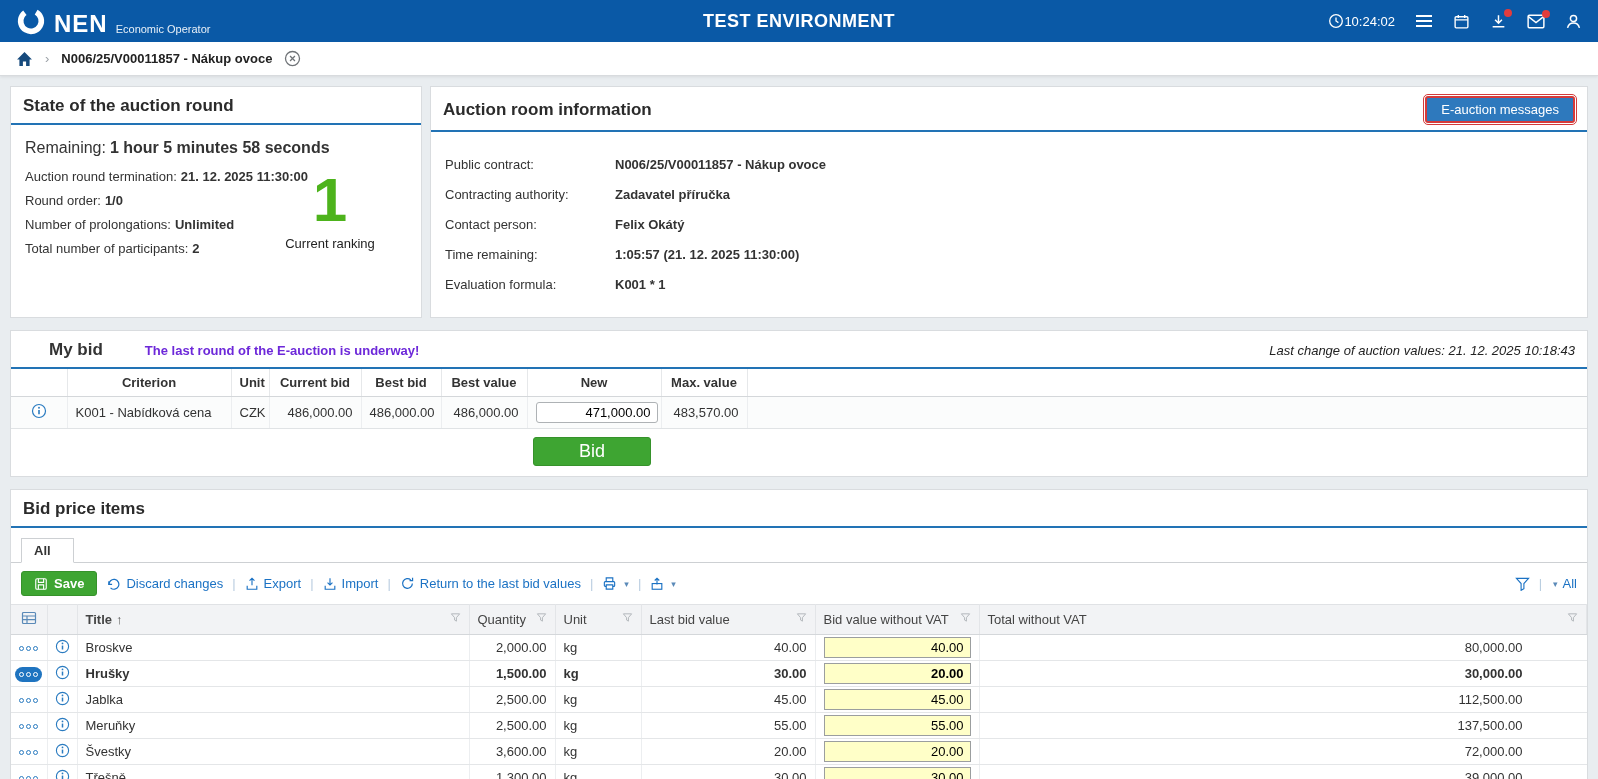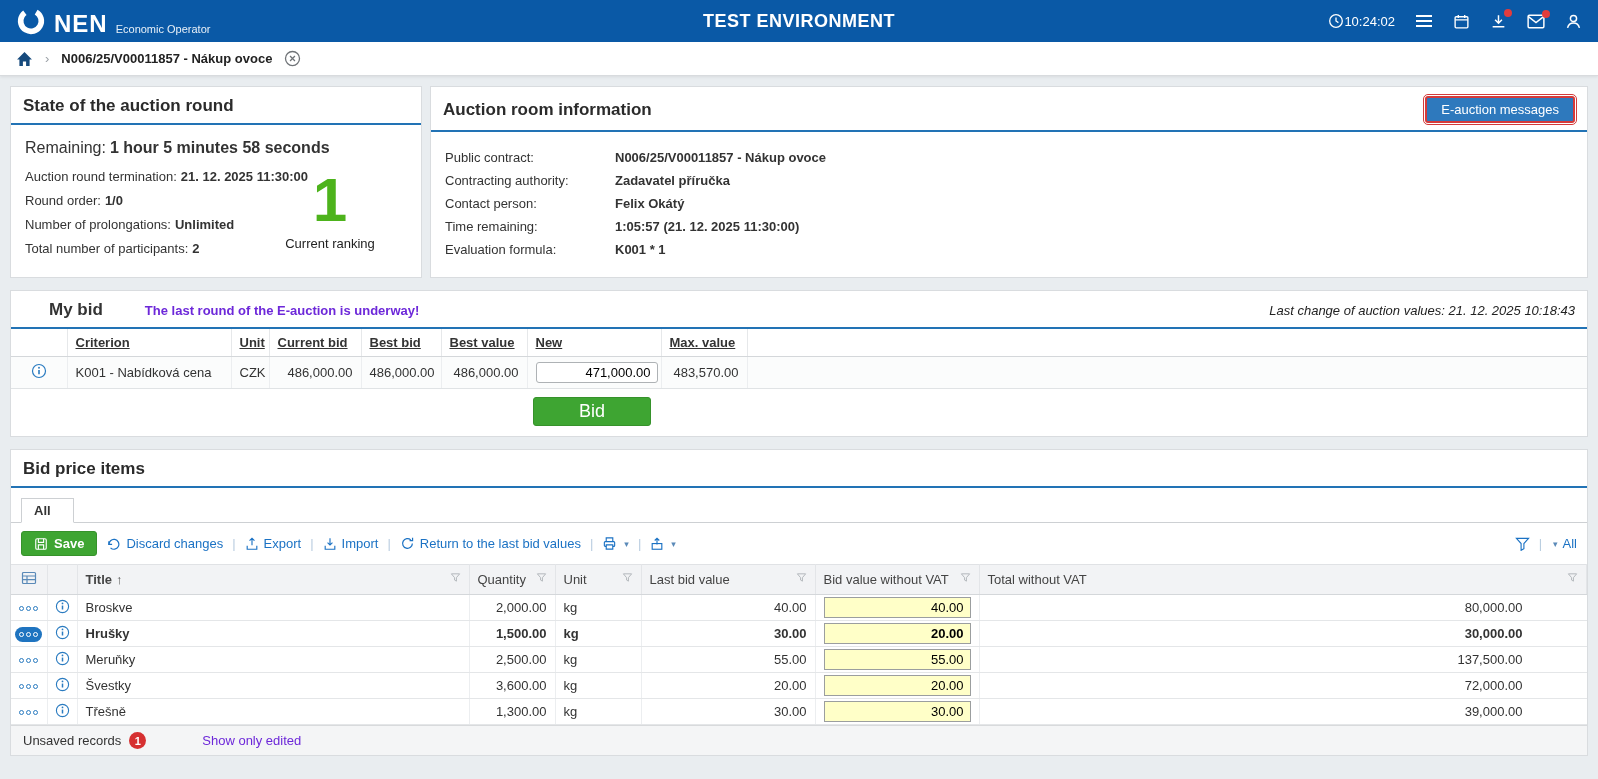--- a/index.html
+++ b/index.html
@@ -40,33 +40,33 @@
   .state-body { padding:12px 14px; }
   .remaining { font-size:16px; margin:2px 0 12px; }
   .remaining b { margin-left:4px; }
   .field-line { margin:9px 0; }
   .field-line b { margin-left:4px; }
   .ranking { position:absolute; right:26px; top:82px; width:130px; text-align:center; }
   .rank-num { font-size:62px; line-height:1; color:#4db31c; font-weight:bold; }
   .rank-label { margin-top:5px; color:#222; }
 
   .room-body { padding:10px 14px; }
-  .room-row { display:flex; margin:8px 0;align-items:flex-end; }
+  .room-row { display:flex; margin:15px 0;align-items:flex-end; }
   .room-label { width:170px; color:#333; }
   .room-value { font-weight:bold; }
   .btn-eauction { background:#2e79bd; color:#fff; border:2px solid #d43a3a; outline:1px solid #d43a3a; outline-offset:1px; border-radius:3px; padding:4px 14px; font-size:13px; font-family:inherit; cursor:pointer; }
 
   
   .panel-mybid { margin-bottom:12px; }
   .mybid-head { display:flex; align-items:center; padding:9px 12px 7px; border-bottom:2px solid #2273b5; }
   .mybid-head h2 { font-size:17px; margin-right:42px;margin-left:26px; }
   .warning { color:#6d28d9; font-weight:bold; }
   .lastchange { margin-left:auto; font-style:italic; color:#222; }
   .mybid-table { width:100%; border-collapse:collapse; table-layout:fixed; }
-  .mybid-table th { font-weight:bold; text-align:left; padding:6px 8px; border-bottom:1px solid #d4d7da; border-right:1px solid #e6e8ea;text-decoration:underline; }
+  .mybid-table th { font-weight:bold; text-align:center; padding:6px 8px; border-bottom:1px solid #d4d7da; border-right:1px solid #e6e8ea; }
   .mybid-table th.filler, .mybid-table td.filler { border-right:none; }
   .mybid-table td { padding:5px 8px; border-bottom:1px solid #e0e3e5; border-right:1px solid #eceef0; background:#fbfcfc; }
   .mybid-table td.ctr { text-align:center; }
   .mybid-table td.num { text-align:right; }
   .new-input { width:122px; border:1px solid #aeb2b5; border-radius:3px; padding:2px 6px; text-align:right; font-size:13px; font-family:inherit; background:#fff; }
   .bid-row { padding:8px 0 10px; }
   .bid-btn { margin-left:522px; width:118px; background:#3ea532; border:1px solid #36922b; color:#fff; font-size:18px; font-family:inherit; padding:3px 0; border-radius:3px; cursor:pointer; }
 
   
   .tabs-row { padding:10px 0 0 10px; border-bottom:1px solid #cdd0d3; }
@@ -488,20 +488,40 @@
               </svg>
     </td>
     <td>Hrušky</td>
     <td class="num">1,500.00</td>
     <td>kg</td>
     <td class="num">30.00</td>
     <td><input class="bid-input" value="20.00" style=""></td>
     <td class="total">30,000.00</td>
   </tr>
 
+  <tr>
+    <td class="c-actions"><span class="ooo">
+                <i></i>
+                <i></i>
+                <i></i>
+              </span></td>
+    <td class="c-info">
+      <svg width="15" height="15" viewBox="0 0 16 16" style="display:inline-block">
+                <circle cx="8" cy="8" r="6.5" fill="#fff" stroke="#2a7bc0" stroke-width="1.2"></circle>
+                <path d="M8 7v4.2" stroke="#2a7bc0" stroke-width="1.6"></path>
+                <circle cx="8" cy="4.7" r=".95" fill="#2a7bc0"></circle>
+              </svg>
+    </td>
+    <td>Jablka</td>
+    <td class="num">2,500.00</td>
+    <td>kg</td>
+    <td class="num">45.00</td>
+    <td><input class="bid-input" value="45.00" style=""></td>
+    <td class="total">112,500.00</td>
+  </tr>
 
   <tr>
     <td class="c-actions"><span class="ooo">
                 <i></i>
                 <i></i>
                 <i></i>
               </span></td>
     <td class="c-info">
       <svg width="15" height="15" viewBox="0 0 16 16" style="display:inline-block">
                 <circle cx="8" cy="8" r="6.5" fill="#fff" stroke="#2a7bc0" stroke-width="1.2"></circle>

